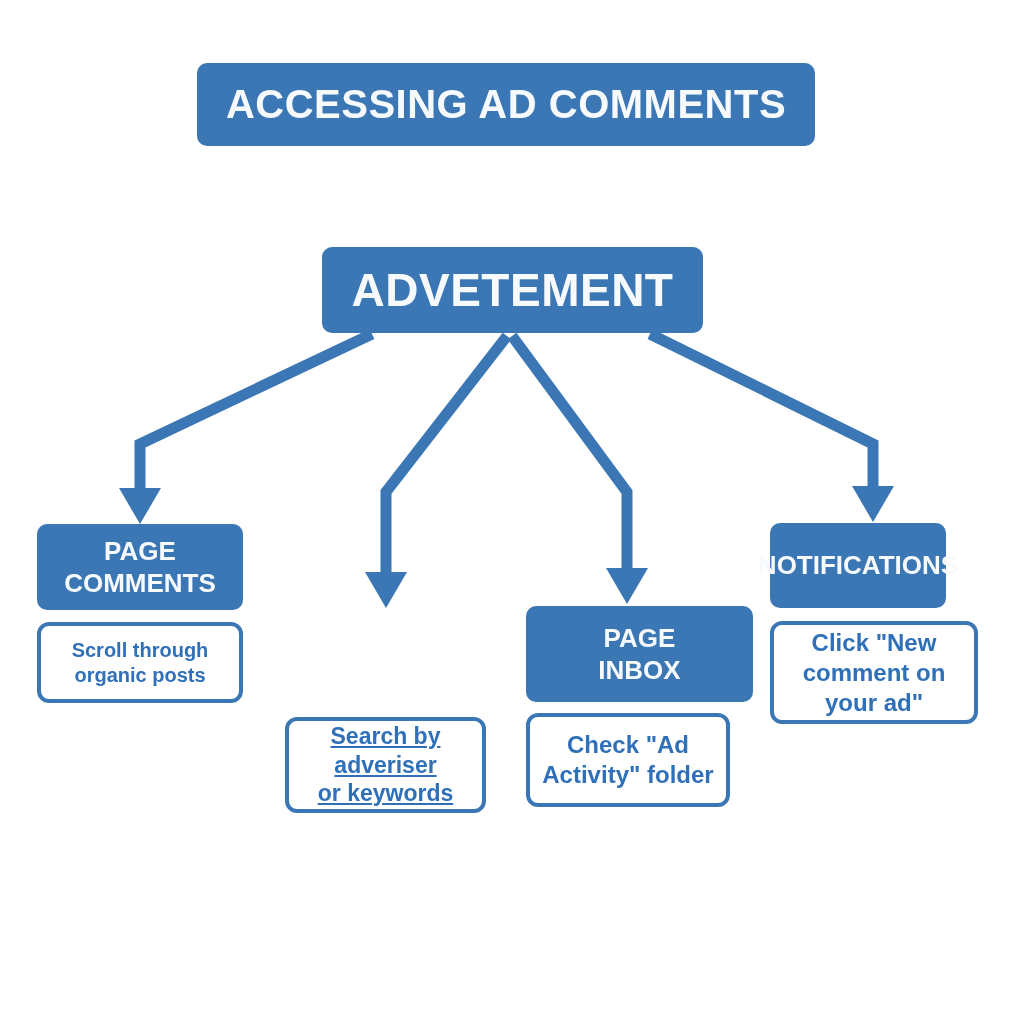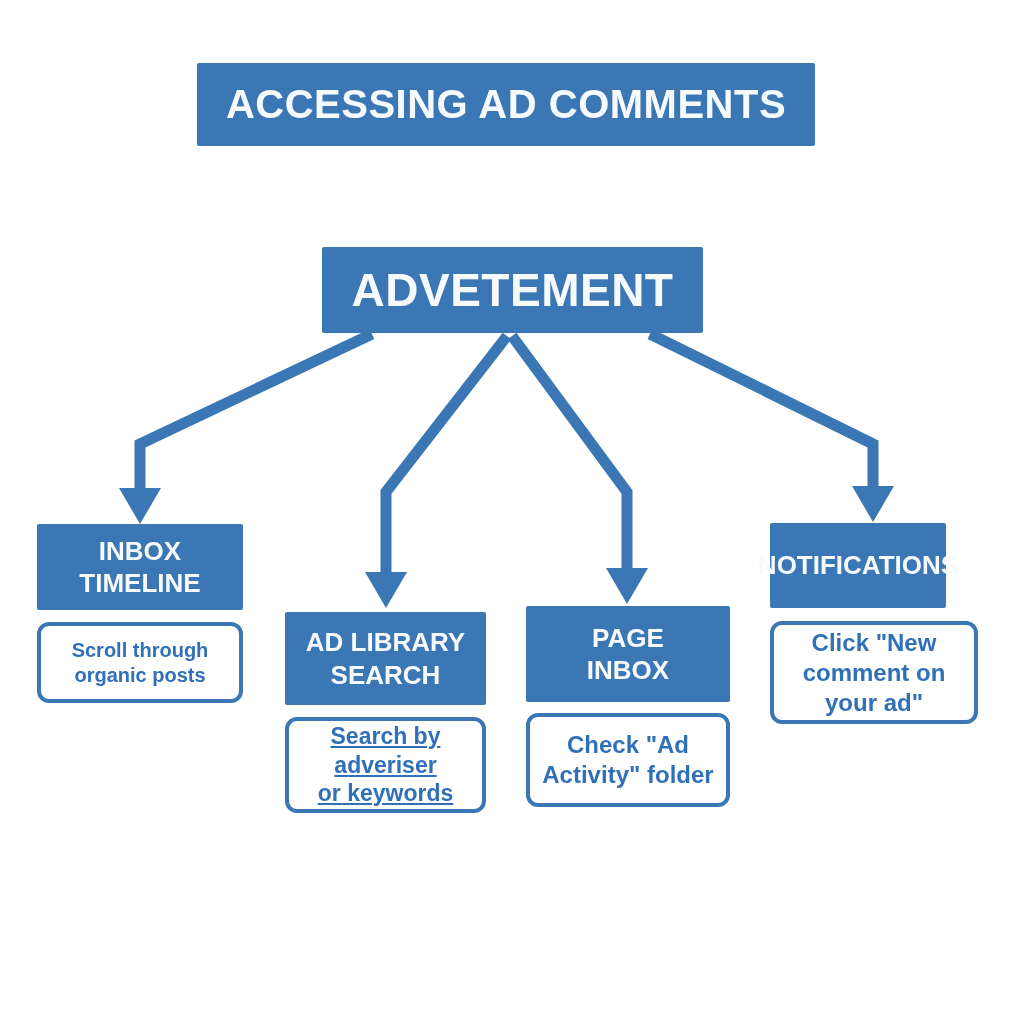--- a/index.html
+++ b/index.html
@@ -25,42 +25,42 @@
     display: flex;
     align-items: center;
     justify-content: center;
     text-align: center;
     font-weight: 700;
   }
 
   .filled {
     background: #3b76b5;
     color: #f7fafd;
-    border-radius: 2px;
+    border-radius: 10px;
   }
 
   .outlined {
     background: #ffffff;
     border: 4px solid #3b76b5;
     color: #2f70b8;
     border-radius: 12px;
   }
 
   .multiline { white-space: pre-line; line-height: 1.25; }
 
   .title-box  { left: 197px; top:  63px; width: 618px; height: 83px; font-size: 40px; letter-spacing: 0.5px; }
   .root-box   { left: 322px; top: 247px; width: 381px; height: 86px; font-size: 46px; letter-spacing: 0.5px; }
 
   .hdr-1 { left:  37px; top: 524px; width: 206px; height: 86px;  font-size: 26px; }
   .sub-1 { left:  37px; top: 622px; width: 206px; height: 81px;  font-size: 20px; }
 
   .hdr-2 { left: 285px; top: 612px; width: 201px; height: 93px;  font-size: 26px; }
   .sub-2 { left: 285px; top: 717px; width: 201px; height: 96px;  font-size: 23px; text-decoration: underline; }
 
-  .hdr-3 { left: 526px; top: 606px; width: 204px; height: 96px;  font-size: 26px; }
+  .hdr-3 { left: 526px; top: 606px; width: 227px; height: 96px;  font-size: 26px; }
   .sub-3 { left: 526px; top: 713px; width: 204px; height: 94px;  font-size: 24px; }
 
   .hdr-4 { left: 770px; top: 523px; width: 176px; height: 85px;  font-size: 26px; }
   .sub-4 { left: 770px; top: 621px; width: 208px; height: 103px; font-size: 24px; }
 </style>
 </head>
 <body>
 
 <div class="canvas">
 
@@ -76,26 +76,24 @@
       <polygon points="365,572 407,572 386,608"></polygon>
       <polygon points="606,568 648,568 627,604"></polygon>
       <polygon points="852,486 894,486 873,522"></polygon>
     </g>
   </svg>
 
   <div class="box filled title-box">ACCESSING AD COMMENTS</div>
 
   <div class="box filled root-box">ADVETEMENT</div>
 
-  <div class="box filled hdr-1 multiline">INBOX TIMELINE</div>
+  <div class="box filled hdr-1 multiline">PAGE COMMENTS</div>
   <div class="box outlined sub-1 multiline">Scroll through
 organic posts</div>
 
-  <div class="box filled hdr-2 multiline">AD LIBRARY
-SEARCH</div>
   <div class="box outlined sub-2 multiline">Search by adveriser
 or keywords</div>
 
   <div class="box filled hdr-3 multiline">PAGE
 INBOX</div>
   <div class="box outlined sub-3 multiline">Check "Ad
 Activity" folder</div>
 
   <div class="box filled hdr-4 multiline">NOTIFICATIONS</div>
   <div class="box outlined sub-4 multiline">Click "New

